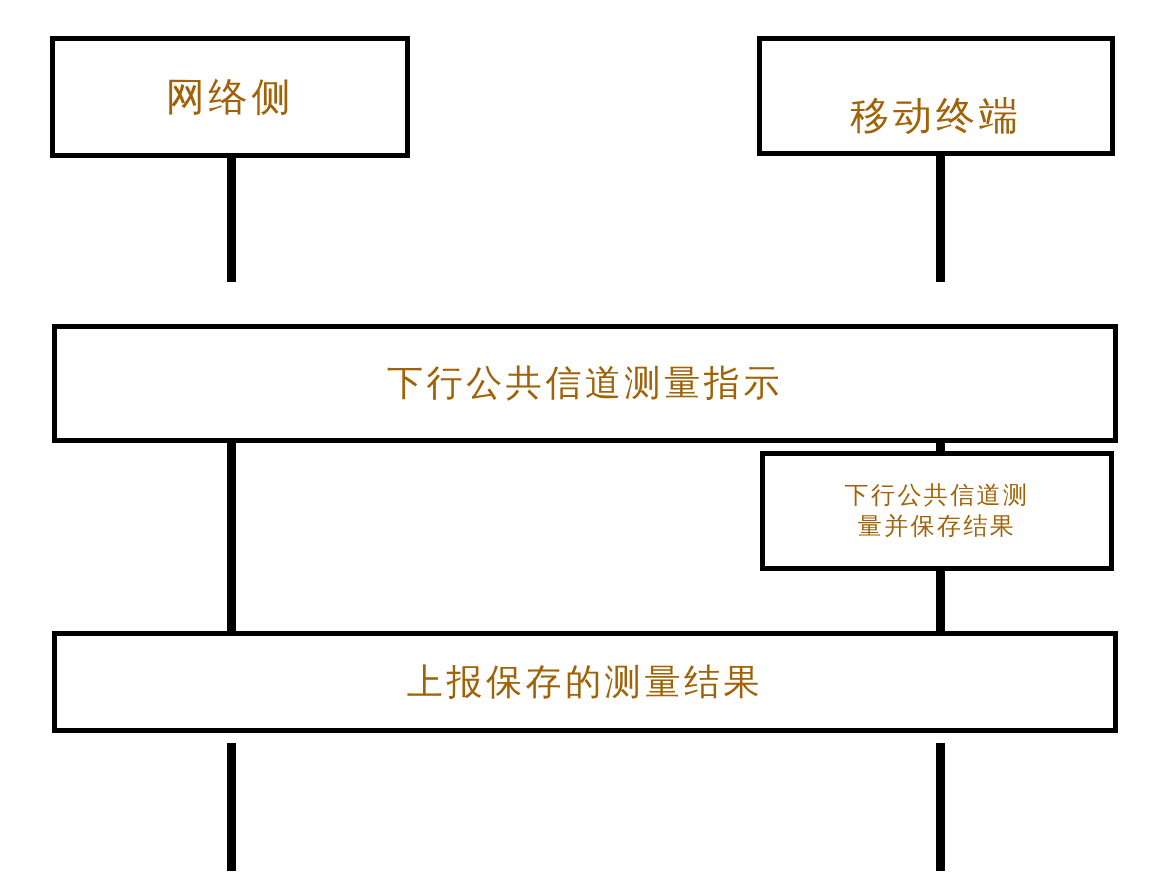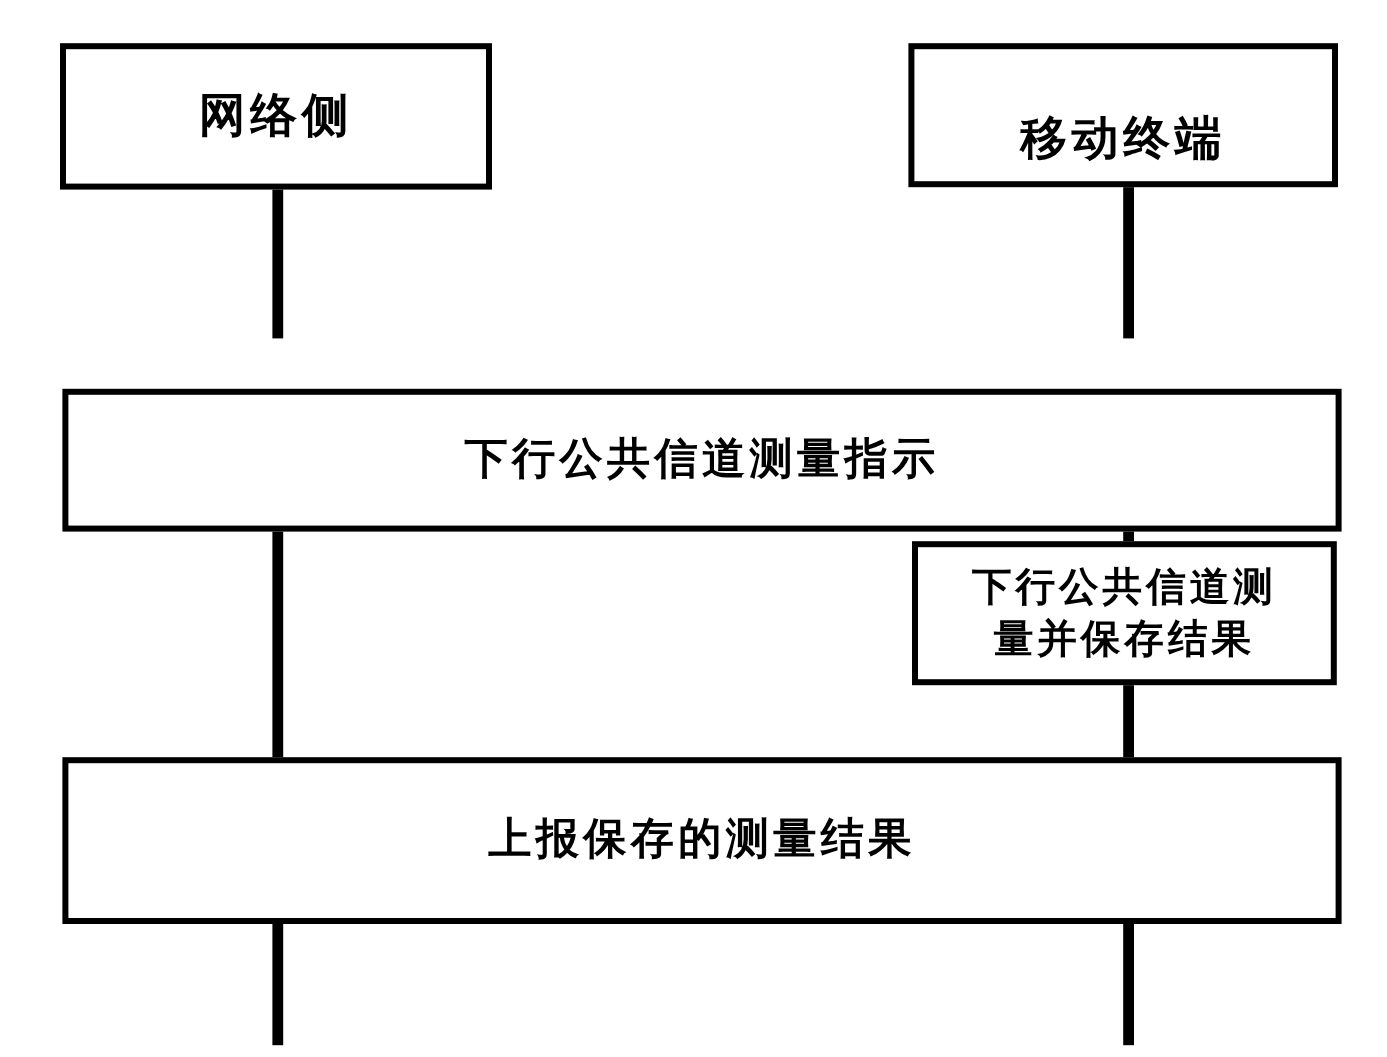--- a/index.html
+++ b/index.html
@@ -29,26 +29,26 @@
     box-sizing: border-box;
     border: 5px solid #000000;
     background: #ffffff;
     display: flex;
     align-items: center;
     justify-content: center;
     z-index: 3;
   }
 
   .node-label {
-    color: #000000;
+    color: #a16207;
     text-align: center;
     line-height: 1.18;
     letter-spacing: 0.10em;
     white-space: pre-line;
-    font-weight: 700;
+    font-weight: 400;
     font-family: "DejaVu Sans", "Liberation Sans", sans-serif;
   }
 
   
   #actor-network-side {
     left: 50px;  top: 36px;
     width: 360px; height: 122px;
   }
   #actor-network-side .node-label { font-size: 39px; }
 
@@ -61,25 +61,25 @@
   #message-measure-indication {
     left: 52px;  top: 276px;
     width: 1066px; height: 119px; margin-top: 48px;
   }
   #message-measure-indication .node-label { font-size: 36px; }
 
   #process-measure-and-save {
     left: 760px; top: 451px;
     width: 354px; height: 120px;
   }
-  #process-measure-and-save .node-label { font-size: 33px; line-height: 1.3; }
+  #process-measure-and-save .node-label { font-size: 24px; line-height: 1.3; }
 
   #message-report-results {
     left: 52px;  top: 631px;
-    width: 1066px; height: 139px;
+    width: 1066px; height: 102px;
   }
   #message-report-results .node-label { font-size: 36px; }
 
   
   #lifeline-network-top    { left: 227px; top: 150px; height: 132px; }
   #lifeline-network-mid    { left: 227px; top: 389px; height: 248px; }
   #lifeline-network-bottom { left: 227px; top: 743px; height: 128px; }
 
   #lifeline-terminal-top    { left: 936px; top: 150px; height: 132px; }
   #lifeline-terminal-mid    { left: 936px; top: 389px; height: 68px; }

